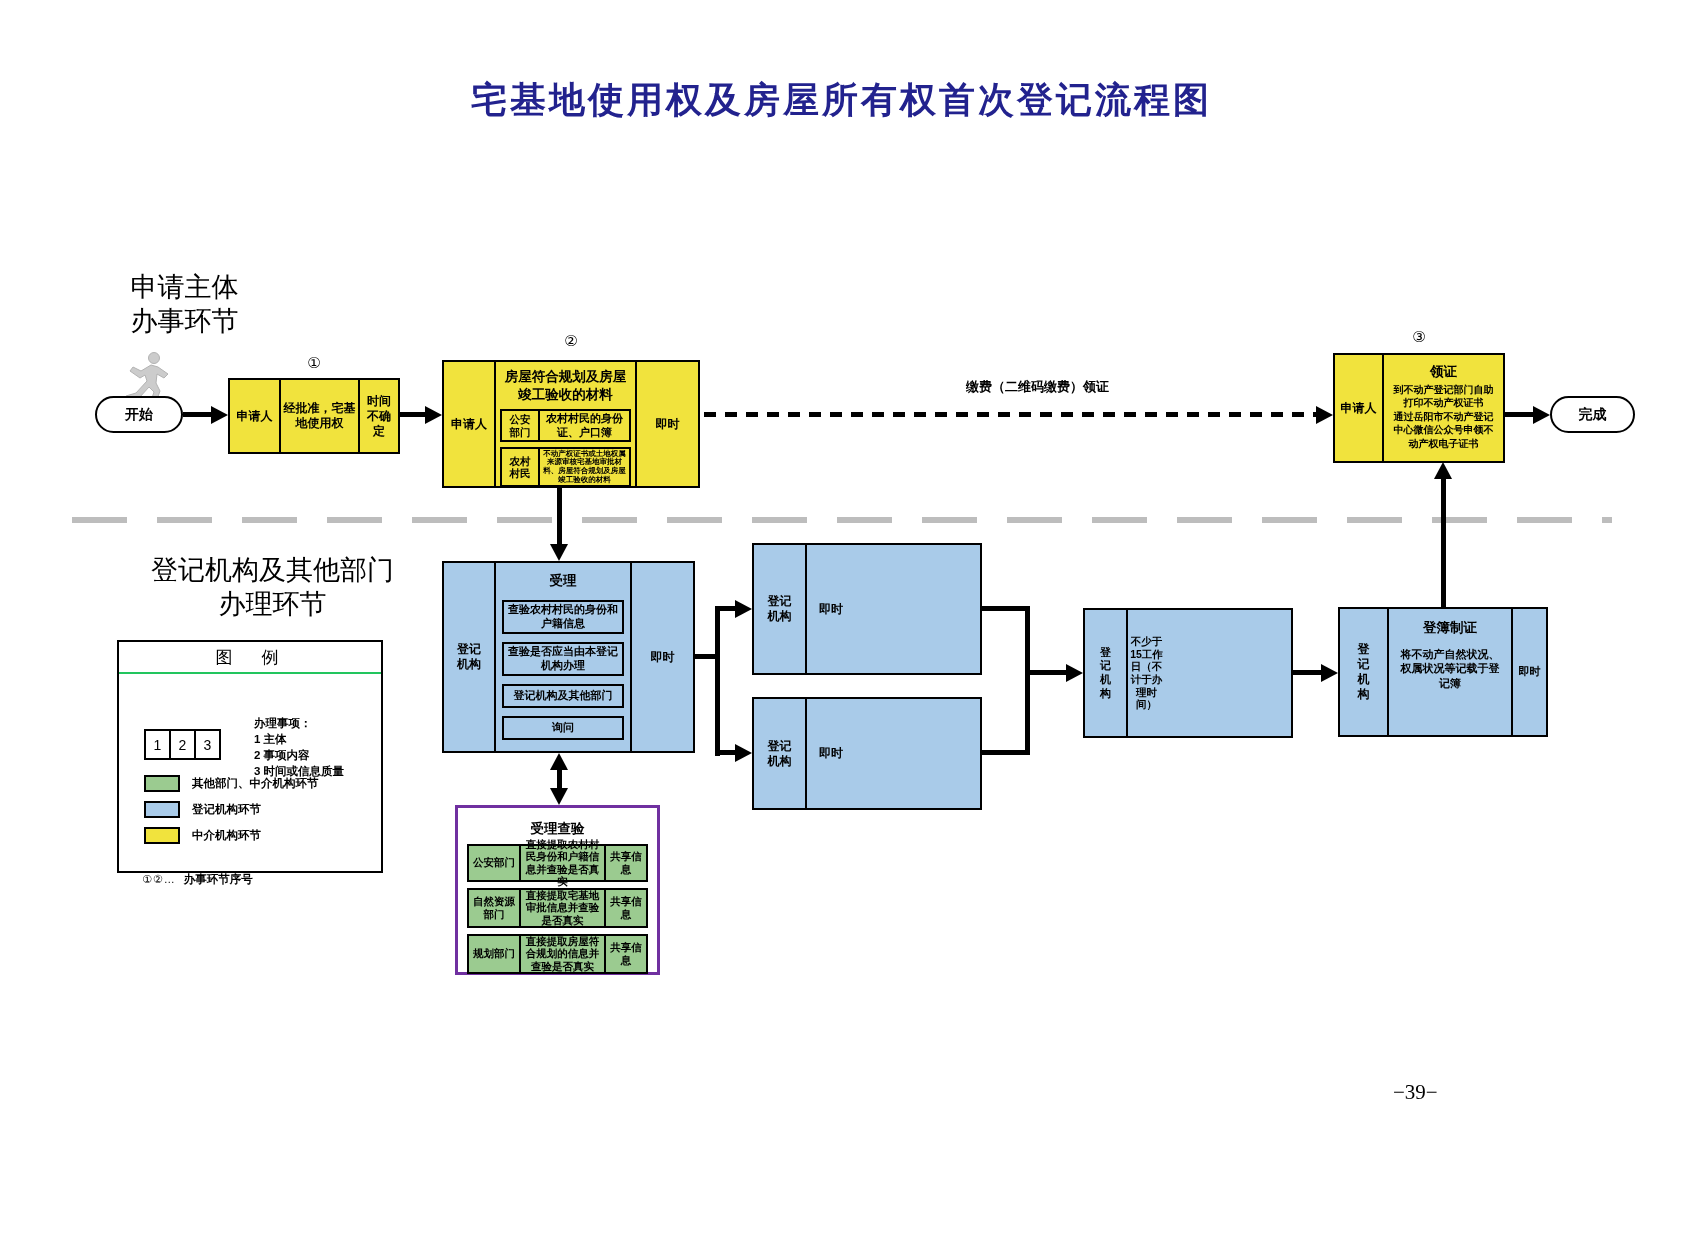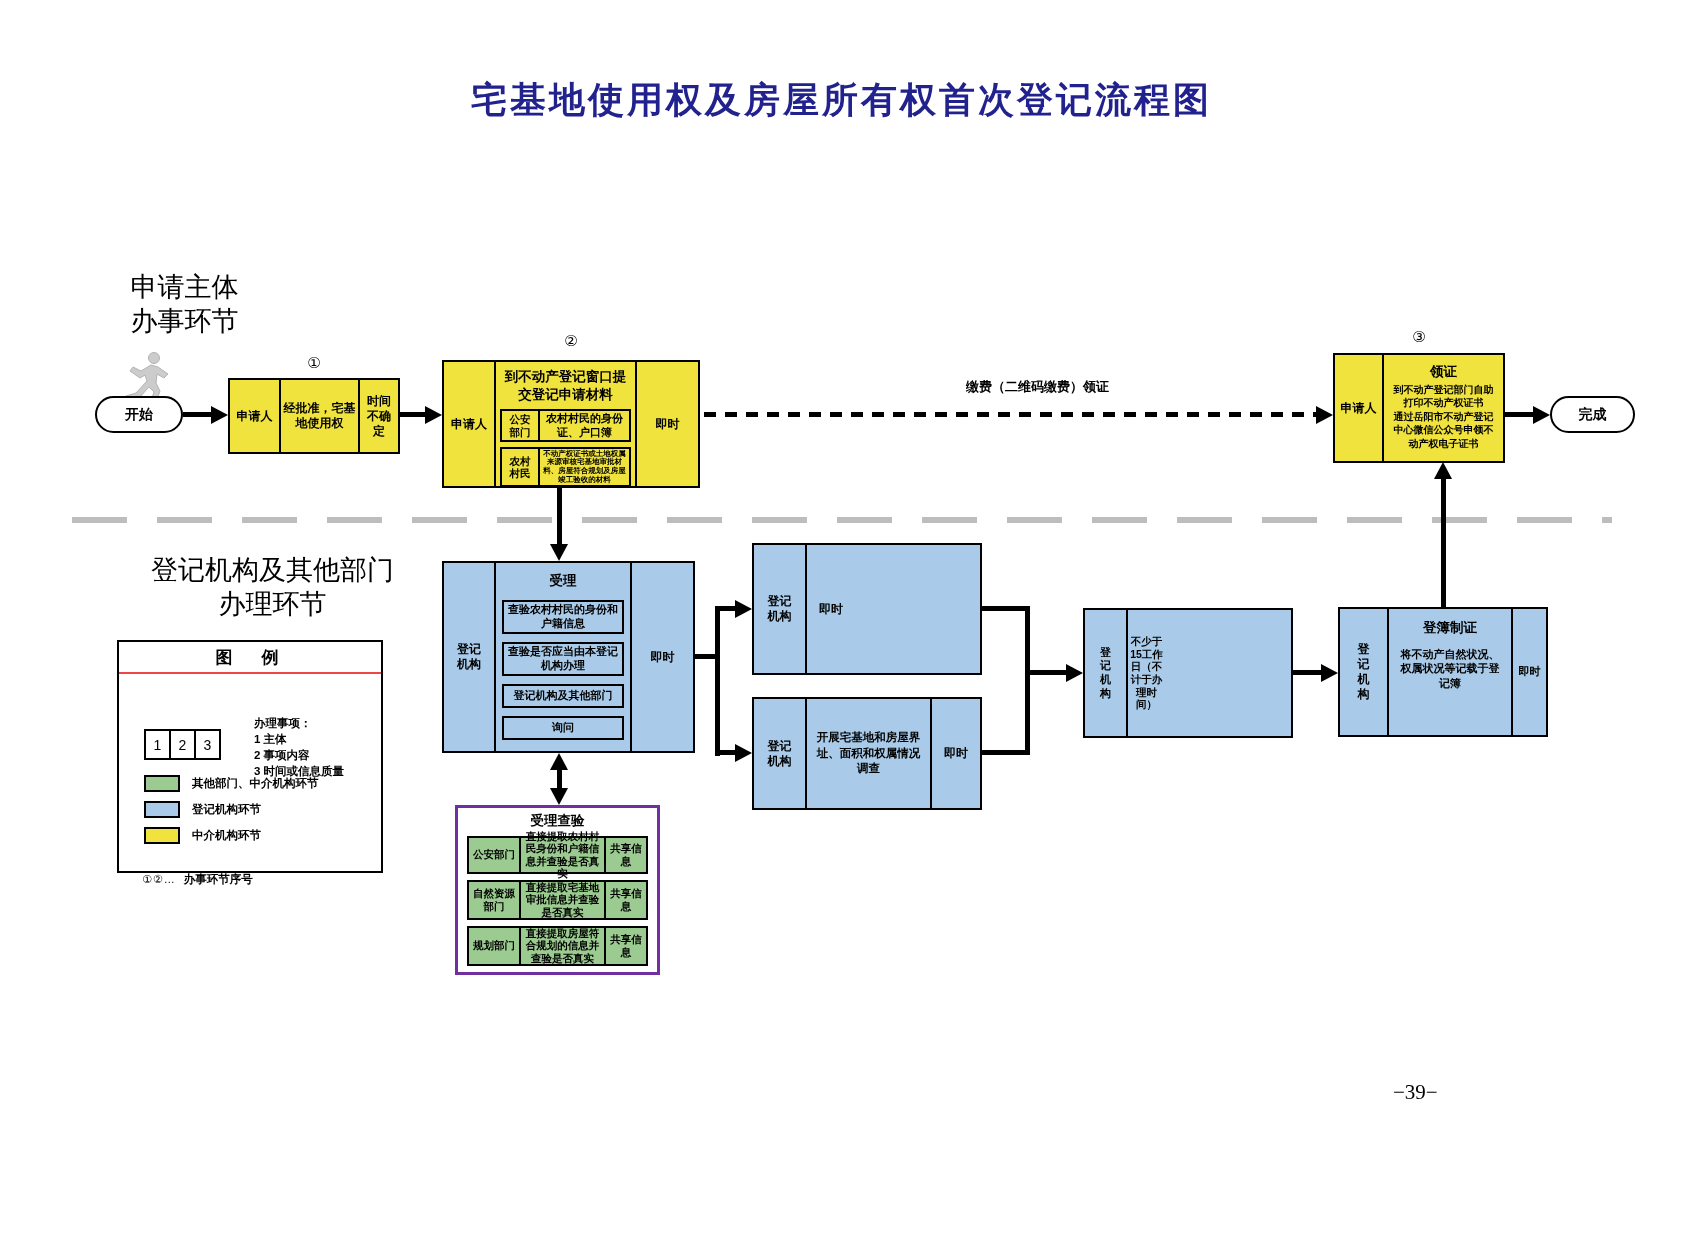--- a/index.html
+++ b/index.html
@@ -53,22 +53,22 @@
   .arr-u{position:absolute;width:0;height:0;border-left:9px solid transparent;
     border-right:9px solid transparent;border-bottom:17px solid #000}
   
   .pcheck{position:absolute;border:3.5px solid var(--c-purple,#7030a0);background:#fff}
   .acr{display:flex;margin:6px 9px 0}
   .acr .c{border:2px solid #000;background:var(--c-green,#9bcb90);display:flex;align-items:center;
     justify-content:center;text-align:center;font-weight:bold;font-size:10.5px;line-height:1.18;padding:1px}
   .acr .c + .c{margin-left:-2px}
   
   .legend{position:absolute;border:2px solid #000;background:#fff}
-  .lg-title{height:32px;border-bottom:2px solid #ef4444;display:flex;align-items:center;
-    justify-content:center;font-weight:bold;font-size:17px;letter-spacing:6px}
+  .lg-title{height:32px;border-bottom:2px solid #22c55e;display:flex;align-items:center;
+    justify-content:center;font-weight:normal;font-size:17px;letter-spacing:6px}
   .lg-body{position:relative;height:199px}
   .lg-cells{position:absolute;left:25px;top:55px;display:flex}
   .lg-cell{width:27px;height:31px;border:2px solid #000;display:flex;align-items:center;
     justify-content:center;font-size:14px;background:#fff}
   .lg-cell + .lg-cell{margin-left:-2px}
   .lg-items{position:absolute;left:135px;top:42px;font-size:11.5px;font-weight:bold;line-height:1.38}
   .lg-row{position:absolute;left:25px;display:flex;align-items:center}
   .sw{width:36px;height:17px;border:2px solid #000;display:inline-block;flex-shrink:0}
   .lg-lab{font-size:11.5px;font-weight:bold;margin-left:12px;white-space:nowrap}
   .lg-seq{position:absolute;left:23px;top:198px;display:flex;align-items:center}
@@ -111,21 +111,21 @@
     <div class="fc" style="flex:1">时间不确定</div>
   </div>
 
   <div class="hline" style="left:400px;top:412px;width:27px"></div>
   <div class="arr-r" style="left:425px;top:406px"></div>
 
   <div class="seq" style="left:442px;top:332px;width:258px">②</div>
   <div class="fb yellow" style="left:442px;top:360px;width:258px;height:128px">
     <div class="fc" style="width:50px">申请人</div>
     <div class="fc mid" style="padding:6px 4px 3px">
-      <div class="t2">到不动产登记窗口提交登记申请材料</div>
+      <div class="t2">房屋符合规划及房屋竣工验收的材料</div>
       <div class="mrow" style="height:33px;margin-top:6px">
         <div class="md yellow">公安部门</div>
         <div class="mm yellow" style="font-size:11px">农村村民的身份证、户口簿</div>
       </div>
       <div class="mrow" style="height:40px;margin-top:5px">
         <div class="md yellow">农村村民</div>
         <div class="mm yellow tiny">不动产权证书或土地权属来源审核宅基地审批材料、房屋符合规划及房屋竣工验收的材料</div>
       </div>
     </div>
     <div class="fc" style="width:63px">即时</div>
@@ -196,21 +196,21 @@
       <div class="chk" style="width:122px;height:24px">询问</div>
     </div>
     <div class="fc" style="width:63px">即时</div>
   </div>
 
   <div class="vline" style="left:557px;top:766px;height:26px"></div>
   <div class="arr-u" style="left:550px;top:753px"></div>
   <div class="arr-d" style="left:550px;top:788px"></div>
 
   <div class="pcheck" style="left:455px;top:805px;width:205px;height:170px">
-    <div class="t2" style="margin-top:4px">受理查验</div>
+    <div class="t2" style="margin-top:12px">受理查验</div>
     <div class="acr" style="height:38px">
       <div class="c" style="width:54px">公安部门</div>
       <div class="c" style="flex:1">直接提取农村村民身份和户籍信息并查验是否真实</div>
       <div class="c" style="width:44px">共享信息</div>
     </div>
     <div class="acr" style="height:40px">
       <div class="c" style="width:54px">自然资源部门</div>
       <div class="c" style="flex:1">直接提取宅基地审批信息并查验是否真实</div>
       <div class="c" style="width:44px">共享信息</div>
     </div>
@@ -228,23 +228,20 @@
   <div class="hline" style="left:720px;top:750px;width:18px"></div>
   <div class="arr-r" style="left:735px;top:744px"></div>
 
   <div class="fb blue" style="left:752px;top:543px;width:230px;height:132px">
     <div class="fc sub2" style="width:51px">登记机构</div>
     <div class="fc" style="width:50px">即时</div>
   </div>
 
   <div class="fb blue" style="left:752px;top:697px;width:230px;height:113px">
     <div class="fc sub2" style="width:51px">登记机构</div>
-    <div class="fc mid" style="display:flex;align-items:center;justify-content:center;padding:0 7px">
-      <div class="bp">开展宅基地和房屋界址、面积和权属情况调查</div>
-    </div>
     <div class="fc" style="width:50px">即时</div>
   </div>
 
   <div class="hline" style="left:982px;top:606px;width:48px"></div>
   <div class="hline" style="left:982px;top:750px;width:48px"></div>
   <div class="vline" style="left:1025px;top:606px;height:149px"></div>
   <div class="hline" style="left:1025px;top:670px;width:43px"></div>
   <div class="arr-r" style="left:1066px;top:664px"></div>
 
   <div class="fb blue" style="left:1083px;top:608px;width:210px;height:130px">

